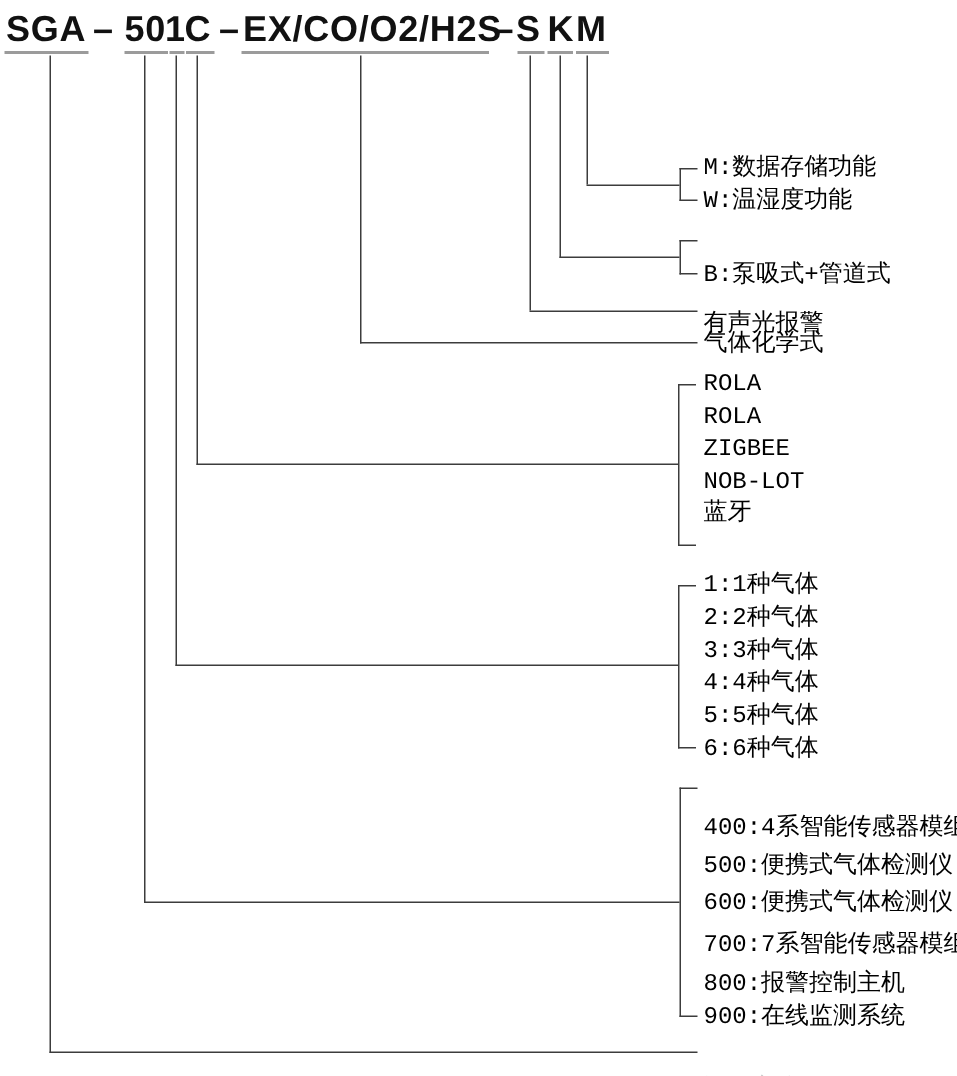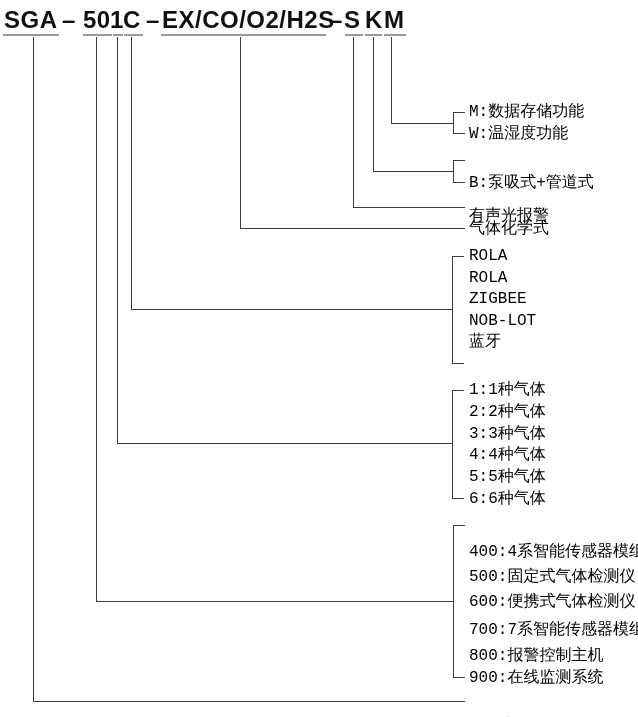--- a/index.html
+++ b/index.html
@@ -106,21 +106,21 @@
   <div class="lbl" style="top:332px">蓝牙</div>
 
   <div class="lbl" style="top:380px">1:1种气体</div>
   <div class="lbl" style="top:402px">2:2种气体</div>
   <div class="lbl" style="top:424px">3:3种气体</div>
   <div class="lbl" style="top:445px">4:4种气体</div>
   <div class="lbl" style="top:467px">5:5种气体</div>
   <div class="lbl" style="top:489px">6:6种气体</div>
 
   <div class="lbl" style="top:542px">400:4系智能传感器模组</div>
-  <div class="lbl" style="top:567px">500:固定式气体检测仪</div>
+  <div class="lbl" style="top:567px">500:便携式气体检测仪</div>
   <div class="lbl" style="top:592px">600:便携式气体检测仪</div>
   <div class="lbl" style="top:620px">700:7系智能传感器模组</div>
   <div class="lbl" style="top:646px">800:报警控制主机</div>
   <div class="lbl" style="top:668px">900:在线监测系统</div>
 
   <div class="lbl" style="top:716px">深国安公司代码</div>
 
 </div>
 
 </body></html>

